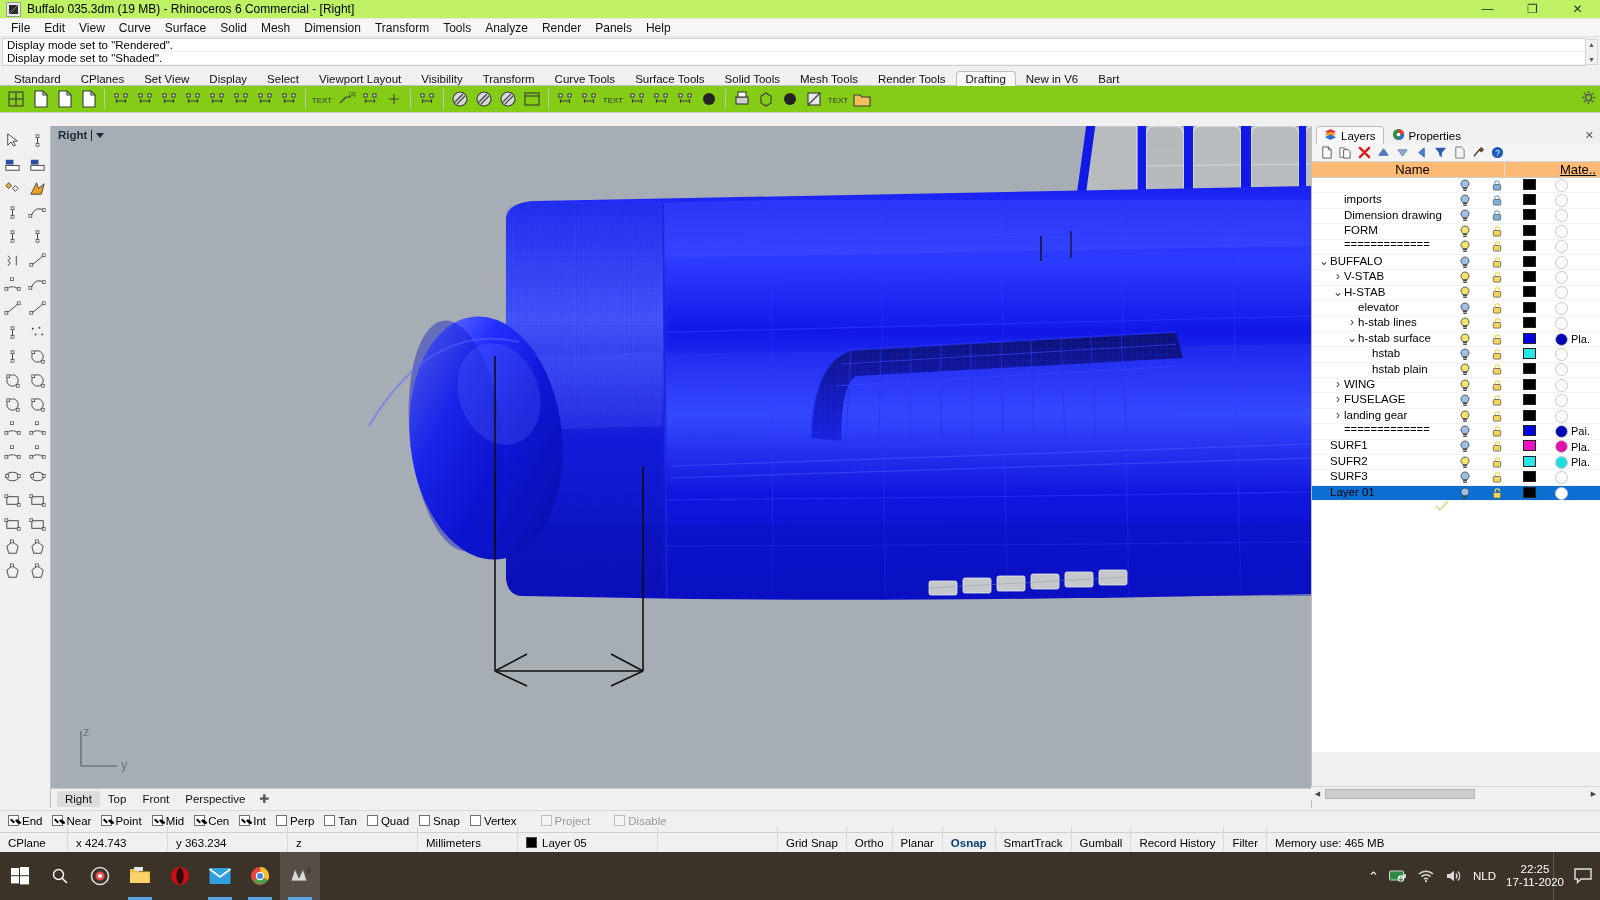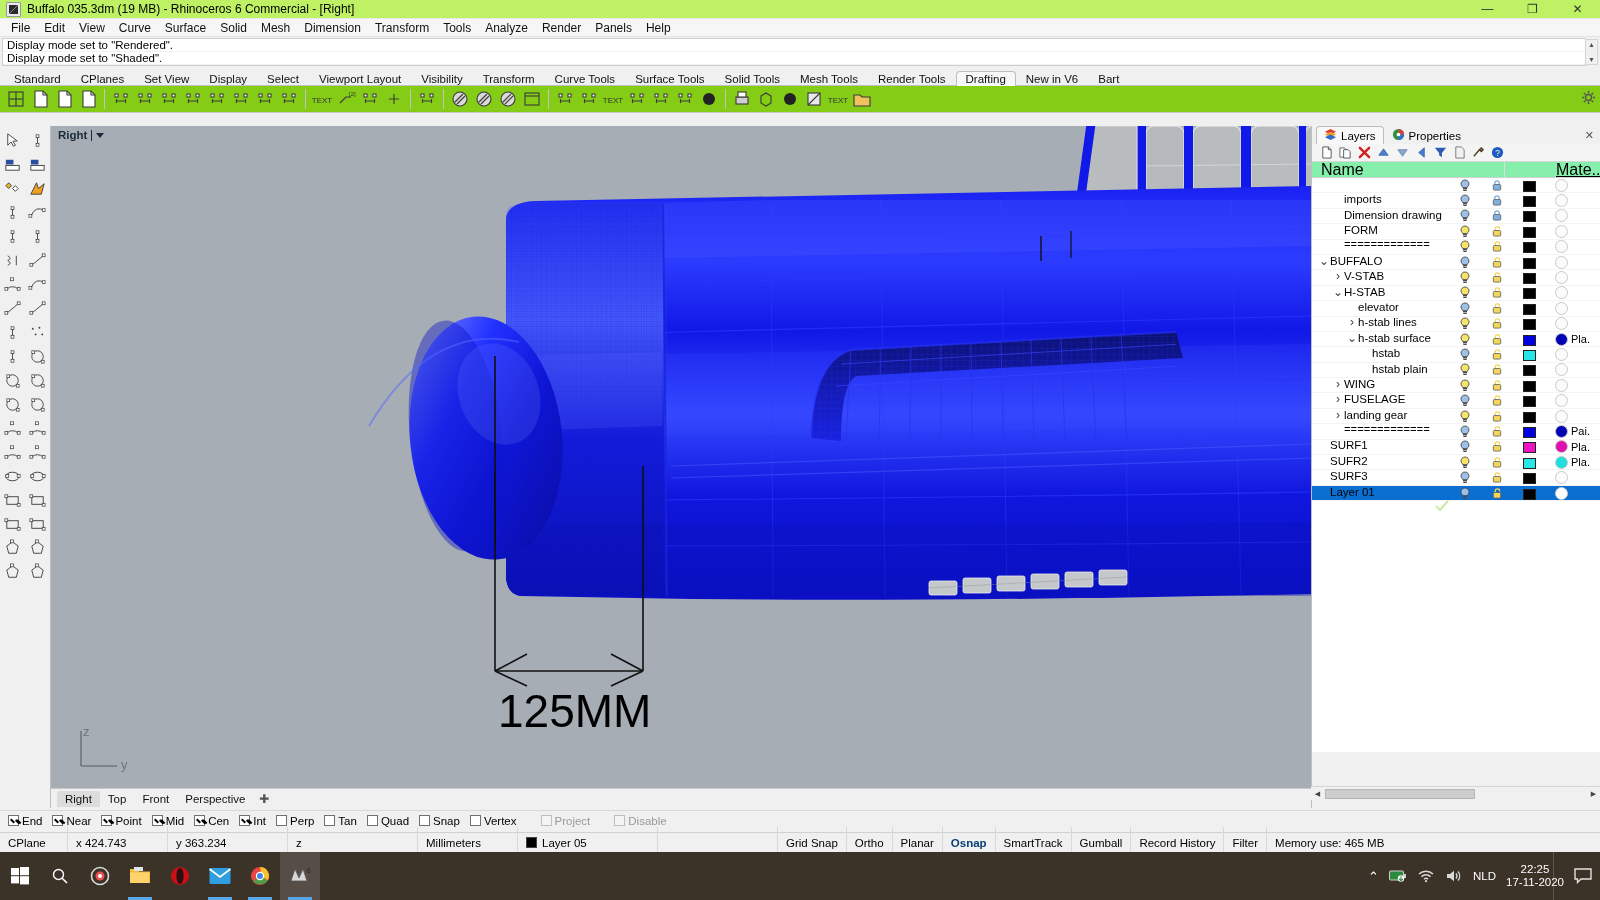--- a/index.html
+++ b/index.html
@@ -91,33 +91,33 @@
             background: #f0f0f0; border-left: 1px solid #bfbfbf; }
   .ptabs { height: 18px; display: flex; align-items: flex-end; padding-left: 4px; position: relative; }
   .ptab { font-size: 11.5px; padding: 1px 7px; display: flex; align-items: center; gap: 4px;
           border: 1px solid transparent; border-bottom: none; border-radius: 4px 4px 0 0;}
   .ptab.sel { background: #f8f8f8; border-color: #bdbdbd; }
   .pclose { position:absolute; right:6px; top:3px; font-size:11px; color:#555; }
   .ptb { height: 18px; display: flex; align-items: center; gap: 3px; padding-left: 6px;
          border-bottom: 1px solid #d6d6d6; background:#f4f4f4;}
   .ptbi { width: 16px; height: 16px; display:flex; align-items:center; justify-content:center; }
 
-  .lhdr { height: 16px; background: #86efac; border-bottom: 1px solid #d0d0d0; display: flex;
-          font-size: 16px; align-items: center; }
+  .lhdr { height: 16px; background: #fdba74; border-bottom: 1px solid #d0d0d0; display: flex;
+          font-size: 13px; align-items: center; text-align: center; }
   .lhdr .c-name { flex: 1; padding-left: 9px; border-right: 1px solid #dcdcdc; }
   .lhdr .c-b { width: 16px; border-right: 1px solid #dcdcdc; }
   .lhdr .c-mat { width: 47px; padding-left: 3px; text-decoration: underline; }
 
   .ltable { height: 574px; overflow: hidden; background: #ffffff; position:relative; }
   .lrow { height: 15.4px; display: flex; align-items: center; font-size: 11.5px; color: #000;
           border-bottom: 1px solid #f4f4f4; }
   .lrow.sel { background: #0a6fd1; color: #fff; font-weight: bold; }
   .lname { flex: 1; display: flex; align-items: center; white-space: nowrap; overflow: hidden; margin-top: 28px; }
   .twisty { width: 12px; text-align: center; font-size: 9px; color: #444; flex: none; }
-  .lcols { display: flex; align-items: flex-end; gap: 16px; flex: none; }
+  .lcols { display: flex; align-items: flex-start; gap: 16px; flex: none; }
   .ccell { width: 16px; display: flex; align-items: center; justify-content: center; }
   .swatch { width: 13px; height: 11px; border: 1px solid #222; }
   .matcell { width: 47px; display: flex; align-items: center; gap: 3px; padding-left: 2px; }
   .matdot { width: 13px; height: 13px; border-radius: 50%; border: 1px solid #c9c9c9; background:#fbfbfb; flex:none;}
   .mattxt { font-size: 11px; color: #000; overflow: hidden; white-space: nowrap; }
   .dashrow { letter-spacing: 0px; font-family: "Liberation Mono", monospace; font-size: 11px; }
 
   .hscroll { position: absolute; left:1311px; top: 786px; width: 289px; height: 14px; background: #f0f0f0;
              border-top:1px solid #d6d6d6; display:flex; align-items:center; }
   .hsarrow{ width:13px;height:13px; display:flex;align-items:center;justify-content:center;font-size:7px;color:#444;}
@@ -946,21 +946,20 @@
         <path d="M592 545 L560 528"></path>
         <path d="M592 545 L560 560"></path>
       </g>
 
       <g stroke="#6e767d" stroke-width="1.6" fill="none">
         <line x1="30" y1="605" x2="30" y2="640"></line>
         <line x1="30" y1="640" x2="66" y2="640"></line>
       </g>
     </svg>
 
-    <div class="dimtext" style="left:447px; top:558px;">125MM</div>
 
     <div style="position:absolute;left:32px;top:598px;font-size:13px;color:#6e767d;">z</div>
     <div style="position:absolute;left:70px;top:631px;font-size:13px;color:#6e767d;">y</div>
 
     <div class="vplabel">
       <span>Right</span>
       <span class="bar"></span>
       <span class="caretd"></span>
     </div>
   </div>

